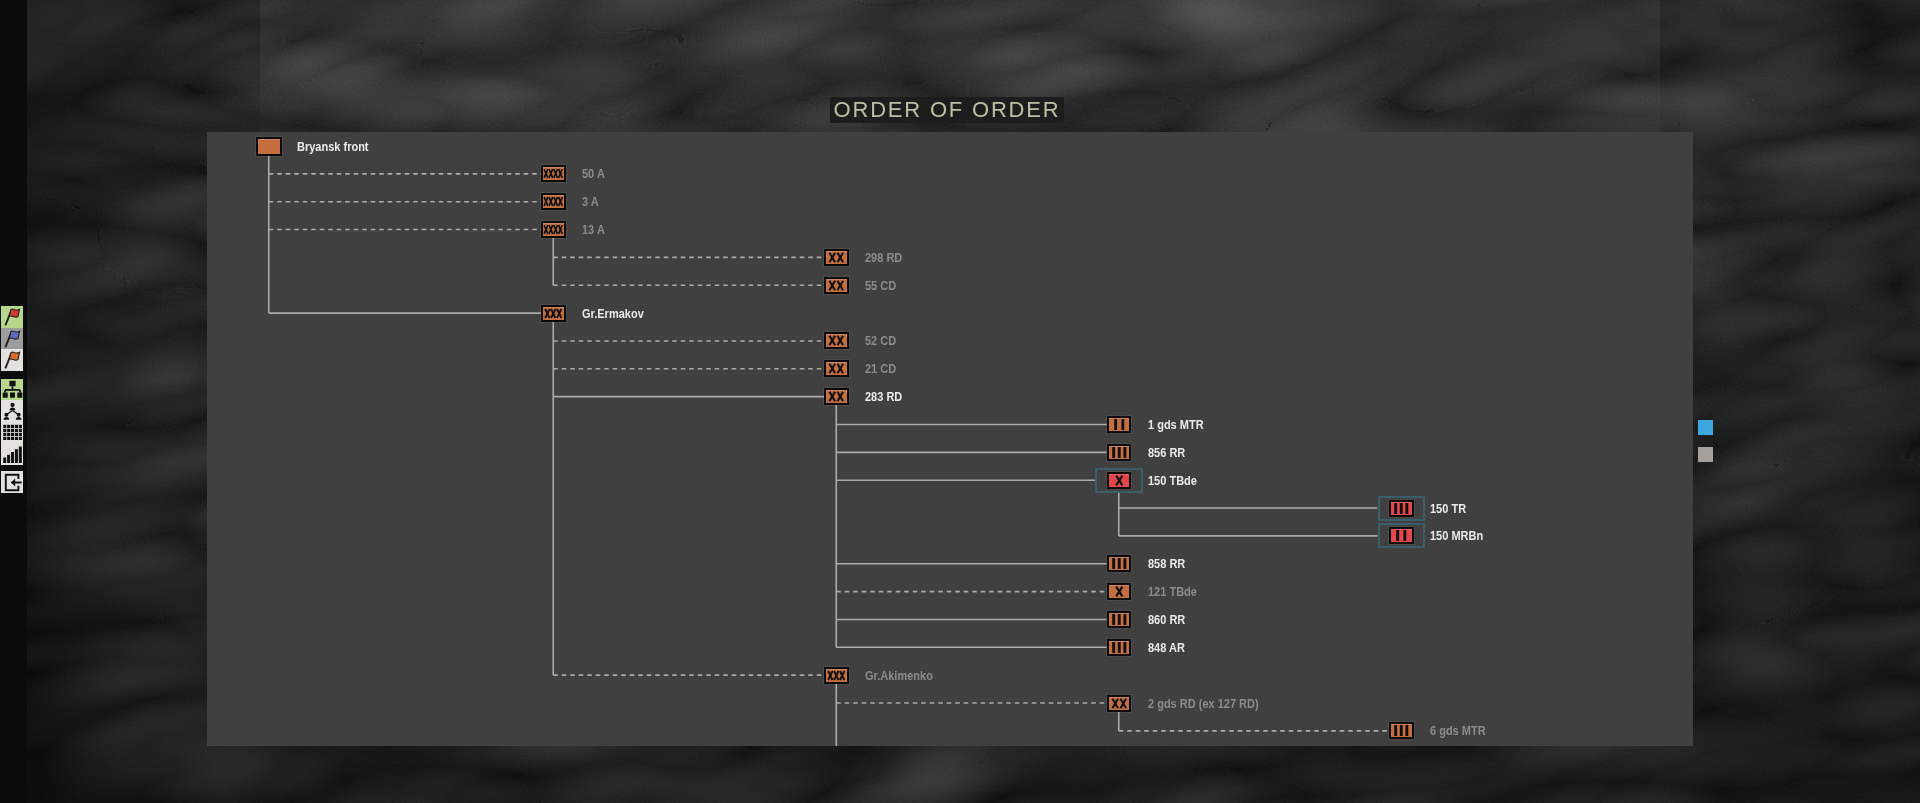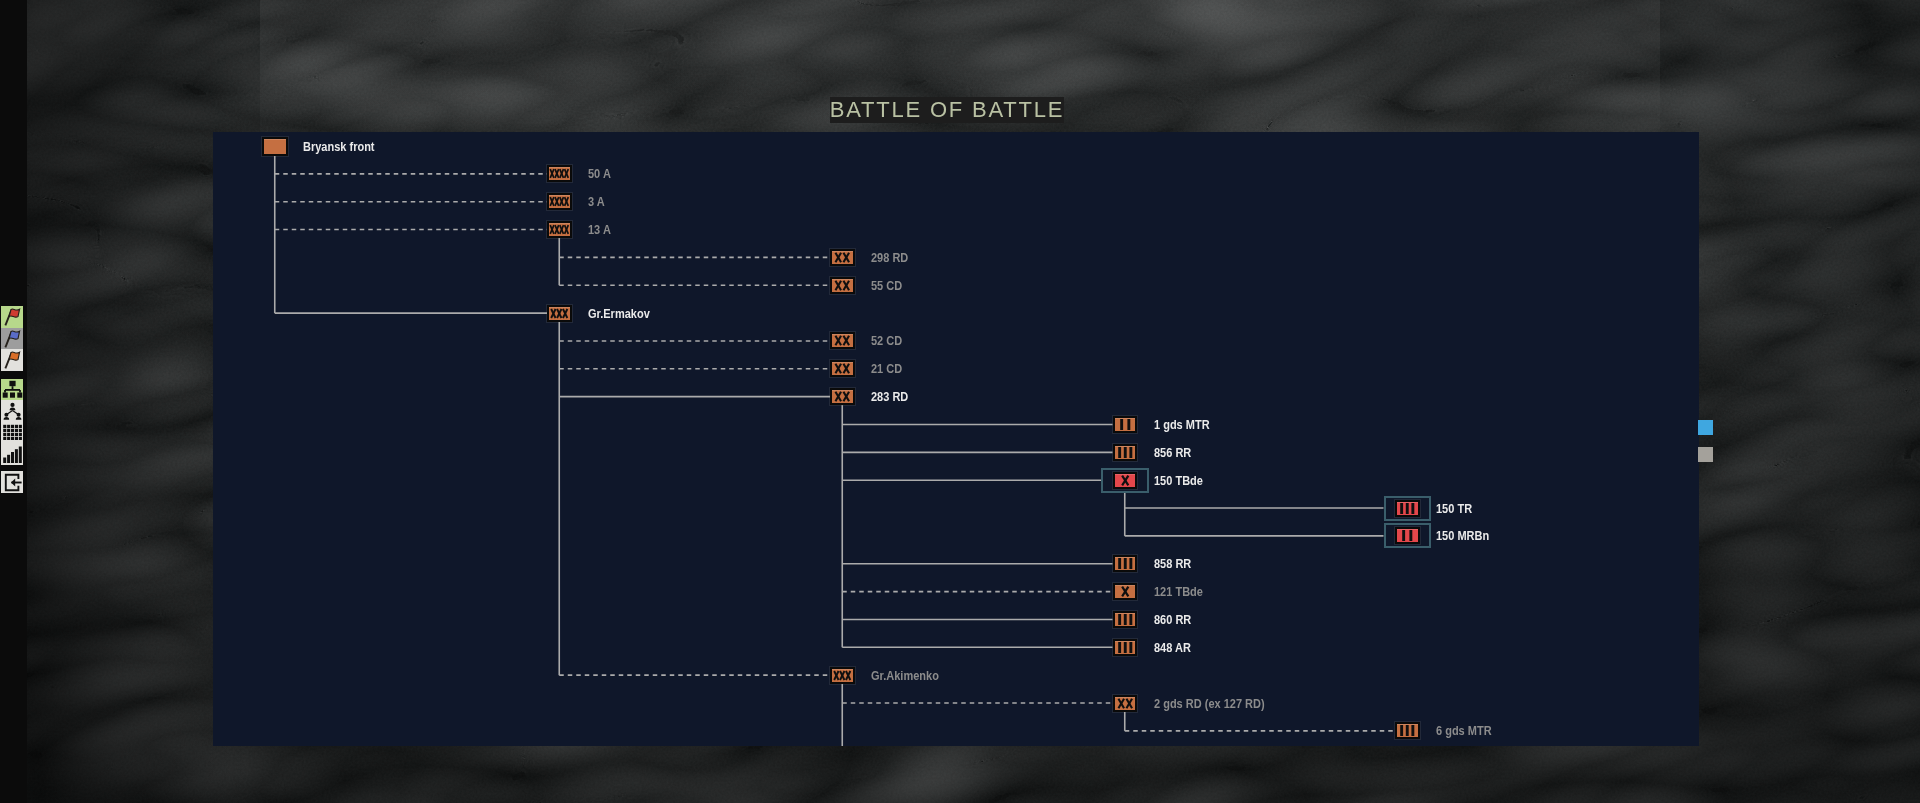--- a/index.html
+++ b/index.html
@@ -10,22 +10,22 @@
   #bg-texture{position:absolute;left:0;top:0;z-index:0;}
   
   #toolbar{position:absolute;left:0;top:0;width:27px;height:803px;background:#0b0b0b;z-index:5;}
   .tool-btn{position:absolute;left:1px;width:22px;height:21.5px;box-sizing:border-box;
             display:flex;align-items:center;justify-content:center;}
   
   #title-box{position:absolute;top:97px;left:830px;width:234px;height:26px;
              background:#1d1d1d;z-index:4;display:flex;align-items:center;justify-content:center;}
   #title-text{font-size:22px;letter-spacing:1.8px;color:#b9c1a3;white-space:nowrap;opacity:0.999;}
   
-  #oob-panel{position:absolute;left:213px;top:132px;width:1486px;height:614px;
-             background:#0f172a;z-index:2;overflow:hidden;}
+  #oob-panel{position:absolute;left:207px;top:132px;width:1486px;height:614px;
+             background:#404040;z-index:2;overflow:hidden;}
   #tree-lines{position:absolute;left:0;top:0;}
   .unit-icon{position:absolute;box-sizing:border-box;border:2px solid #0a0a0a;
              box-shadow:0 0 0 1px rgba(160,160,160,0.13), inset 0 1px 0 rgba(255,255,255,0.15);z-index:3;}
   .unit-icon svg{position:absolute;left:0;top:0;}
   .sel-frame{position:absolute;box-sizing:border-box;border:2px solid #3a5e6b;z-index:2;}
   .unit-label{position:absolute;opacity:0.999;transform:translateY(-50%) scaleX(0.88);transform-origin:left center;font-size:12.5px;font-weight:bold;
               white-space:nowrap;z-index:3;}
   .lbl-bright{color:#ebebeb;}
   .lbl-dim{color:#8c8c8c;}
   
@@ -174,21 +174,21 @@
           <svg width="21" height="21" viewBox="0 0 21 21">
       <path d="M16.4 7 V 2.8 H 3.8 V 18.2 H 16.4 V 13.8" fill="none" stroke="#101010" stroke-width="1.9"></path>
       <line x1="19.6" y1="10.5" x2="9.4" y2="10.5" stroke="#101010" stroke-width="1.9"></line>
       <path d="M13.2 6.4 L 9 10.5 L 13.2 14.6 Z" fill="#101010"></path>
           </svg>
         </span>
       </div>
     </div>
 
   <div id="title-box">
-    <span id="title-text">BATTLE OF BATTLE</span>
+    <span id="title-text">ORDER OF ORDER</span>
   </div>
 
   <div id="oob-panel">
     <svg id="tree-lines" width="1486" height="614">
         <line x1="61.75" y1="23.5" x2="61.75" y2="181.10000000000002" stroke="#ababab" stroke-width="1.6"></line>
         <line x1="346.25" y1="106.05000000000001" x2="346.25" y2="153.25" stroke="#ababab" stroke-width="1.6"></line>
         <line x1="346.25" y1="189.60000000000002" x2="346.25" y2="543.15" stroke="#ababab" stroke-width="1.6"></line>
         <line x1="629.25" y1="273.15" x2="629.25" y2="515.3" stroke="#ababab" stroke-width="1.6"></line>
         <line x1="911.75" y1="360.70000000000005" x2="911.75" y2="403.9000000000001" stroke="#ababab" stroke-width="1.6"></line>
         <line x1="629.25" y1="551.65" x2="629.25" y2="614" stroke="#ababab" stroke-width="1.6"></line>

